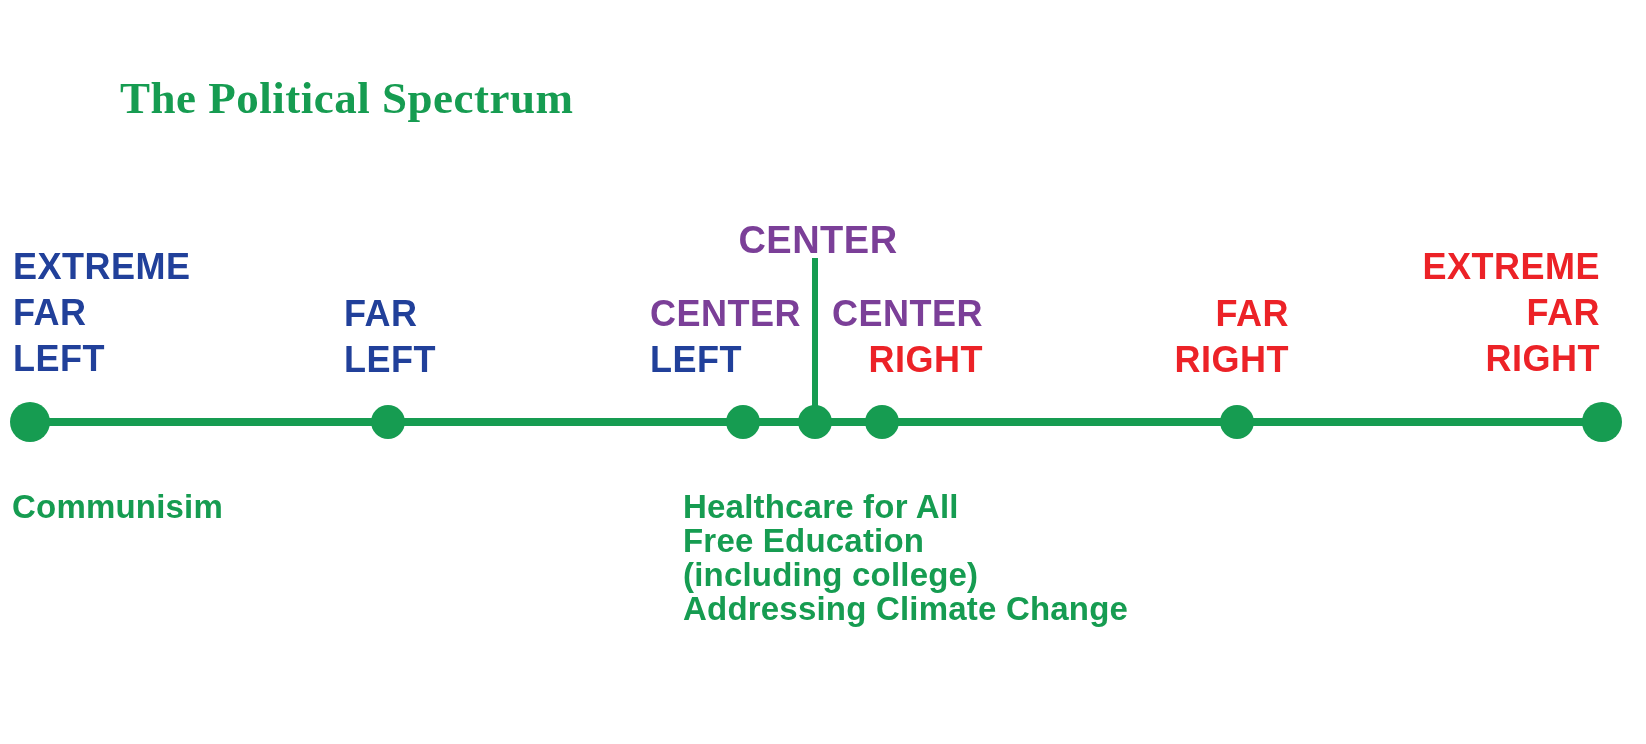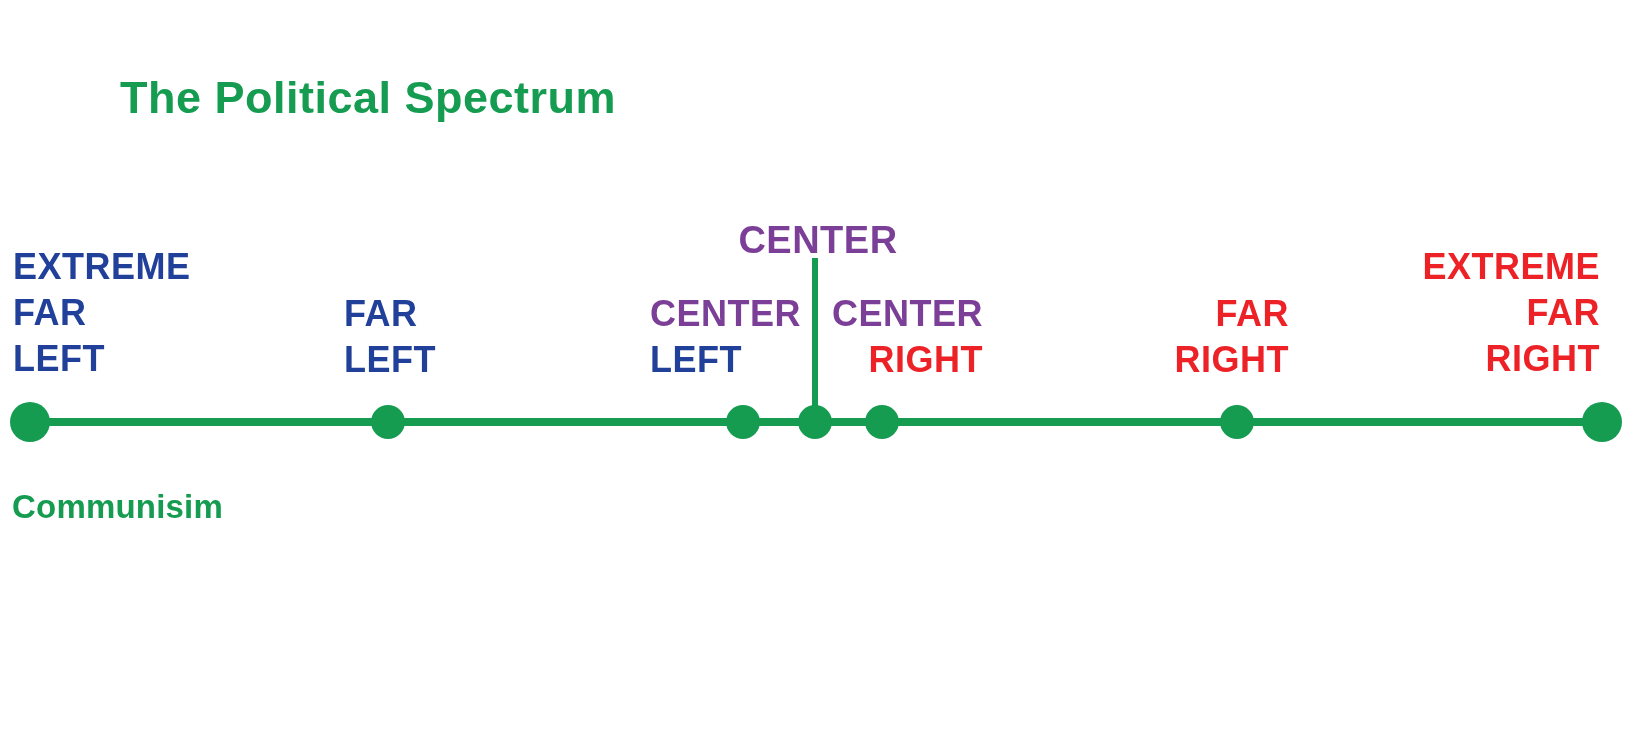--- a/index.html
+++ b/index.html
@@ -49,21 +49,21 @@
     letter-spacing: 0.2px;
     white-space: nowrap;
     text-align: left;
   }
   .annotation.right { text-align: right; }
 </style>
 </head>
 <body>
 
 <div id="stage">
-  <div class="title" style="color: rgb(22, 156, 81);">The Political Spectrum</div>
+  <div class="title" style="color: rgb(22, 156, 81); font-family: Liberation Serif, serif;">The Political Spectrum</div>
 <div class="axis-line" style="left: 30px; width: 1572px; top: 418px; height: 8px; background: rgb(22, 156, 81);"></div>
     <div class="center-tick" style="left: 812px; top: 258px; width: 6px; height: 164px; background: rgb(22, 156, 81);"></div>
     <div class="dot" style="left: 10px; top: 402px; width: 40px; height: 40px; background: rgb(22, 156, 81);"></div>
     <div class="dot" style="left: 371px; top: 405px; width: 34px; height: 34px; background: rgb(22, 156, 81);"></div>
     <div class="dot" style="left: 726px; top: 405px; width: 34px; height: 34px; background: rgb(22, 156, 81);"></div>
     <div class="dot" style="left: 798px; top: 405px; width: 34px; height: 34px; background: rgb(22, 156, 81);"></div>
     <div class="dot" style="left: 865px; top: 405px; width: 34px; height: 34px; background: rgb(22, 156, 81);"></div>
     <div class="dot" style="left: 1220px; top: 405px; width: 34px; height: 34px; background: rgb(22, 156, 81);"></div>
     <div class="dot" style="left: 1582px; top: 402px; width: 40px; height: 40px; background: rgb(22, 156, 81);"></div>
     <div class="spec-label" style="top: 244px; font-size: 36px; left: 13px;">
@@ -91,13 +91,19 @@
       <div style="color: rgb(236, 34, 39);">RIGHT</div>
     </div>
     <div class="spec-label right" style="top: 244px; font-size: 36px; right: 46px;">
       <div style="color: rgb(236, 34, 39);">EXTREME</div>
       <div style="color: rgb(236, 34, 39);">FAR</div>
       <div style="color: rgb(236, 34, 39);">RIGHT</div>
     </div>
     <div class="annotation" style="top: 490px; color: rgb(22, 156, 81); left: 12px;">
       <div>Communisim</div>
     </div>
+    <div class="annotation" style="top: 490px; color: rgb(22, 156, 81); left: 683px;">
+      <div>Healthcare for All</div>
+      <div>Free Education</div>
+      <div>(including college)</div>
+      <div>Addressing Climate Change</div>
+    </div>
   </div>
 
 </body></html>

